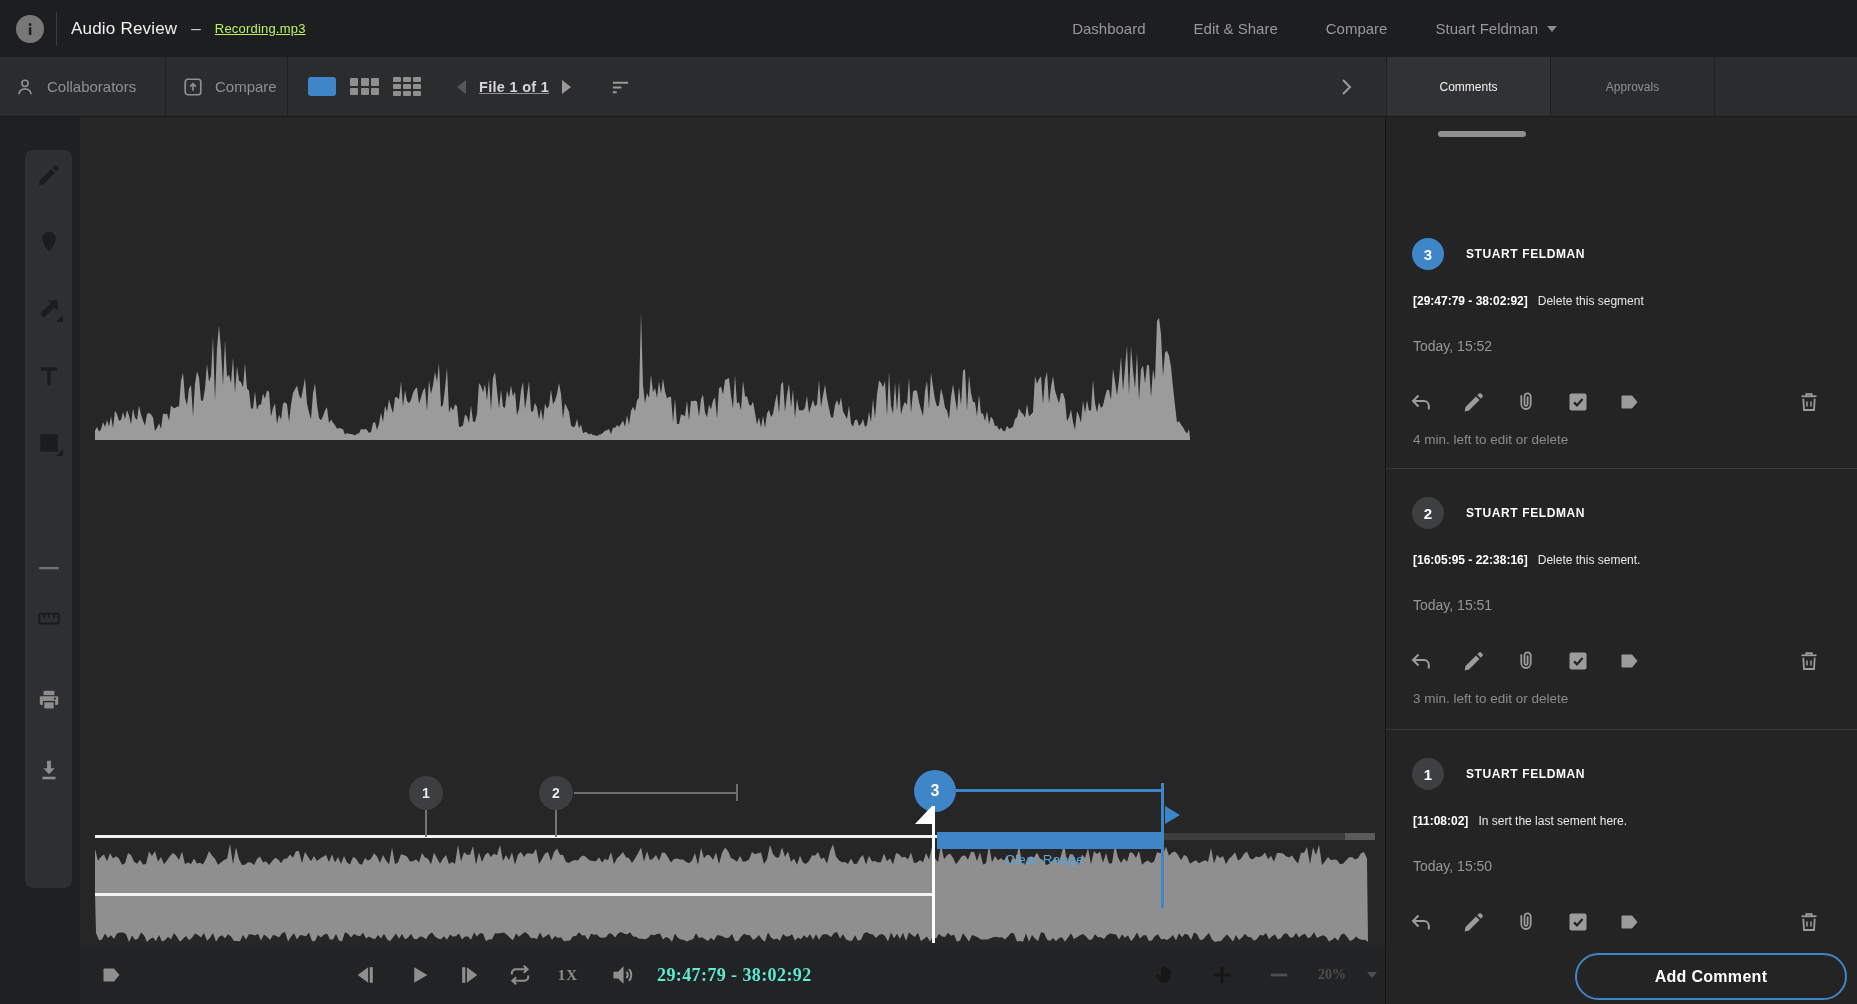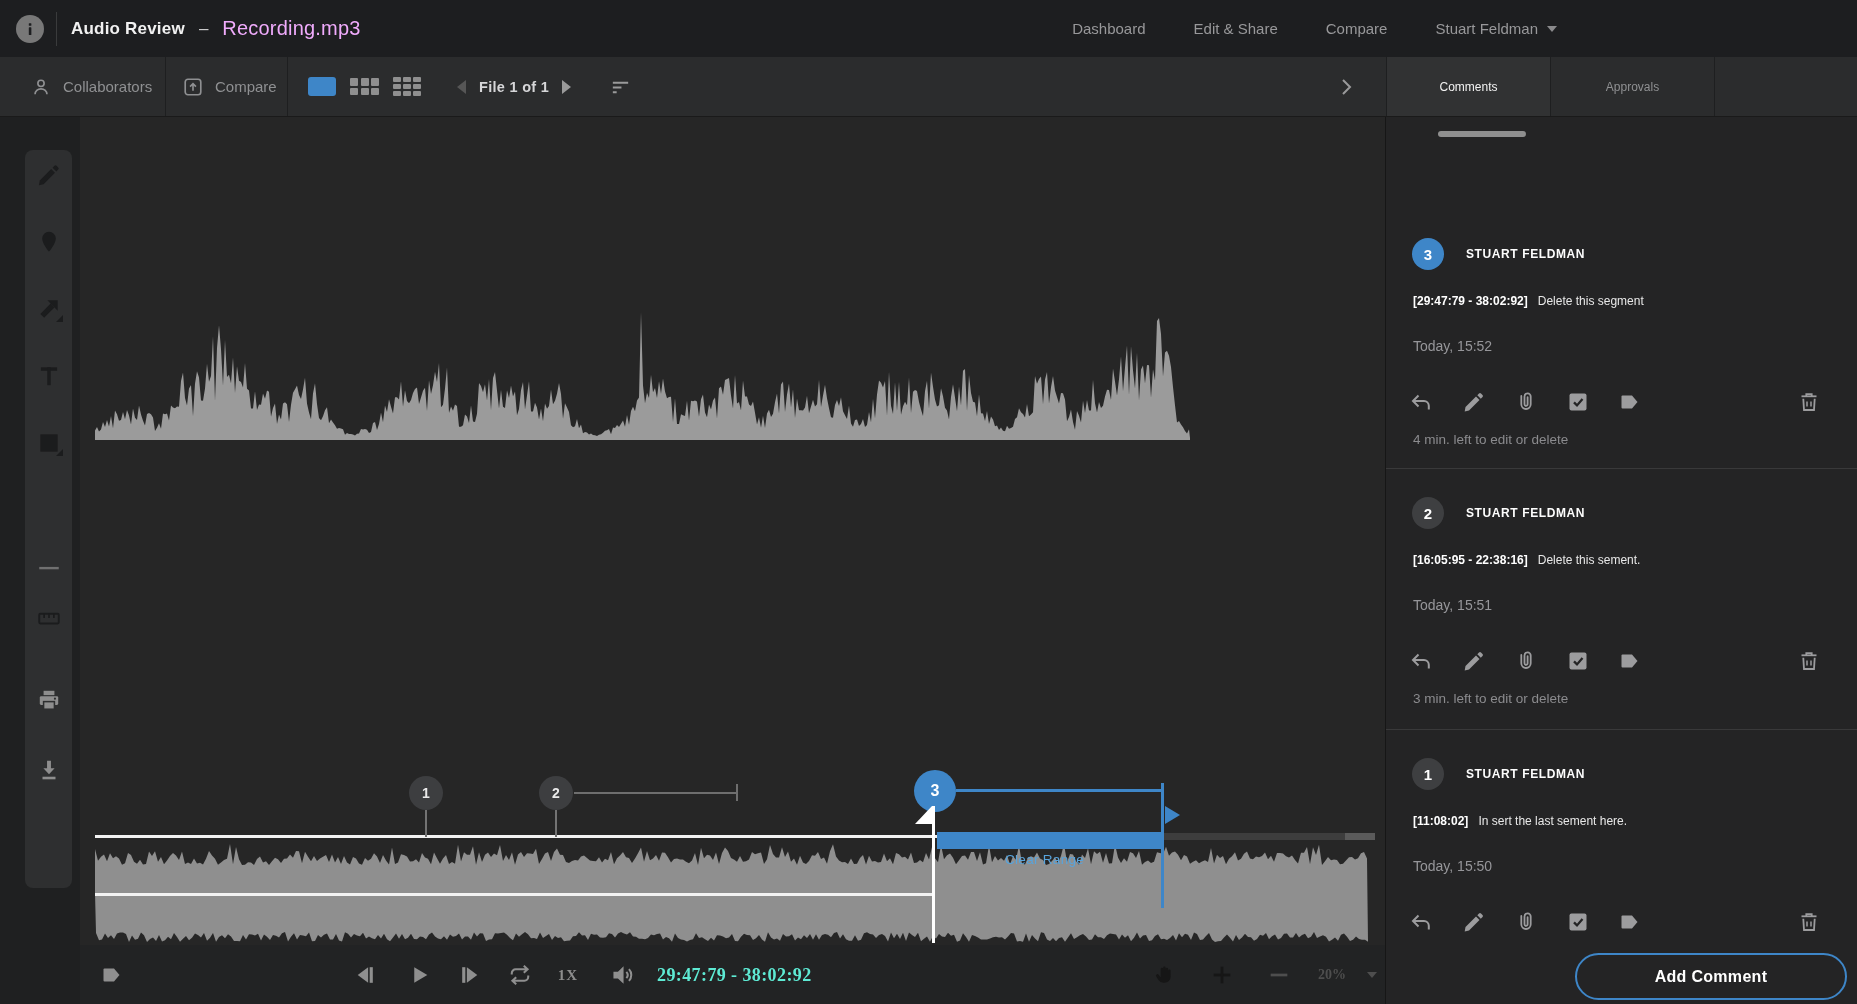--- a/index.html
+++ b/index.html
@@ -5,34 +5,34 @@
   html,body{margin:0;padding:0;background:#111;}
   #app{position:relative;width:1857px;height:1004px;overflow:hidden;background:#262626;
        font-family:"Liberation Sans",sans-serif;color:#ddd;-webkit-font-smoothing:antialiased;}
   svg{display:block}
   .ico{color:inherit}
 
   
   .top-bar{position:absolute;left:0;top:0;width:100%;height:57px;background:#1d1e20;display:flex;align-items:center;z-index:30;}
   .info-btn{width:28px;height:28px;border-radius:50%;background:#787878;color:#1d1e20;display:flex;align-items:center;justify-content:center;margin-left:16px;}
   .tb-sep{width:1px;height:34px;background:#3a3b3c;margin:0 14px 0 12px;}
-  .app-title{font-size:17px;color:#f1f1f1;font-weight:bold;letter-spacing:.2px;}
+  .app-title{font-size:17px;color:#f1f1f1;font-weight:normal;letter-spacing:.2px;}
   .title-dash{color:#cfcfcf;margin:0 14px;font-size:17px;}
-  .file-name{font-size:20px;color:#f0abfc;letter-spacing:.2px;}
+  .file-name{font-size:13px;color:#bef264;letter-spacing:.2px;text-decoration:underline;}
   .top-nav{margin-left:auto;display:flex;align-items:center;gap:48px;padding-right:300px;}
   .top-nav .nav-item{color:#98989a;font-size:15px;cursor:pointer;text-decoration:none;}
   .user-menu{display:flex;align-items:center;gap:9px;color:#98989a;font-size:15px;cursor:pointer;}
   .caret-down{width:0;height:0;border-left:5px solid transparent;border-right:5px solid transparent;border-top:6px solid #8a8a8c;}
 
   
   .toolbar{position:absolute;left:0;top:57px;width:100%;height:60px;background:#2b2c2d;display:flex;align-items:stretch;z-index:29;border-bottom:1px solid #1a1a1a;box-sizing:border-box;}
   .tb-section{display:flex;align-items:center;border-right:1px solid #1e1f20;box-sizing:border-box;color:#8f9092;font-size:15px;}
-  .sec-collab{width:166px;padding-left:30px;gap:11px;}
+  .sec-collab{width:166px;padding-left:14px;gap:11px;}
   .sec-present{width:122px;padding-left:16px;gap:11px;}
-  .sec-main{flex:1;border-right:none;padding-left:20px;gap:14px;}
+  .sec-main{flex:1;border-right:none;padding-left:20px;gap:14px;text-decoration:underline;}
   .view-btn-active{width:28px;height:19px;border-radius:3px;background:var(--accent);cursor:pointer;}
   .grid-icon{display:grid;gap:2.5px;cursor:pointer;}
   .grid-icon div{background:#8f8f8f;border-radius:1px;}
   .grid-2{grid-template-columns:repeat(3,8px);grid-template-rows:8px 7px;}
   .grid-3{grid-template-columns:repeat(3,8px);grid-template-rows:5px 5px 5px;gap:2px;}
   .file-nav{display:flex;align-items:center;gap:13px;margin-left:22px;}
   .tri-left{width:0;height:0;border-top:7px solid transparent;border-bottom:7px solid transparent;border-right:9px solid #565656;cursor:pointer;}
   .tri-right{width:0;height:0;border-top:7px solid transparent;border-bottom:7px solid transparent;border-left:9px solid #9a9a9a;cursor:pointer;}
   .file-label{color:#d6d6d8;font-size:14.5px;font-weight:bold;letter-spacing:.3px;}
   .sort-ico{margin-left:24px;color:#9a9a9b;cursor:pointer;}

